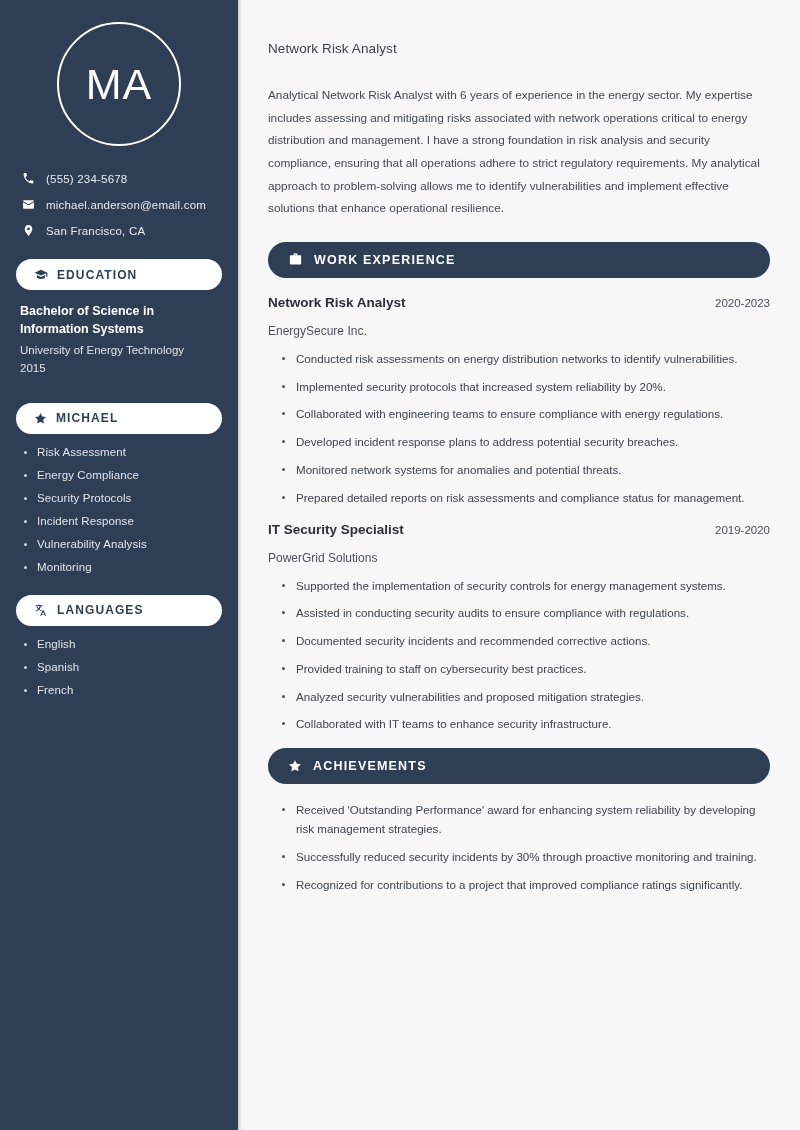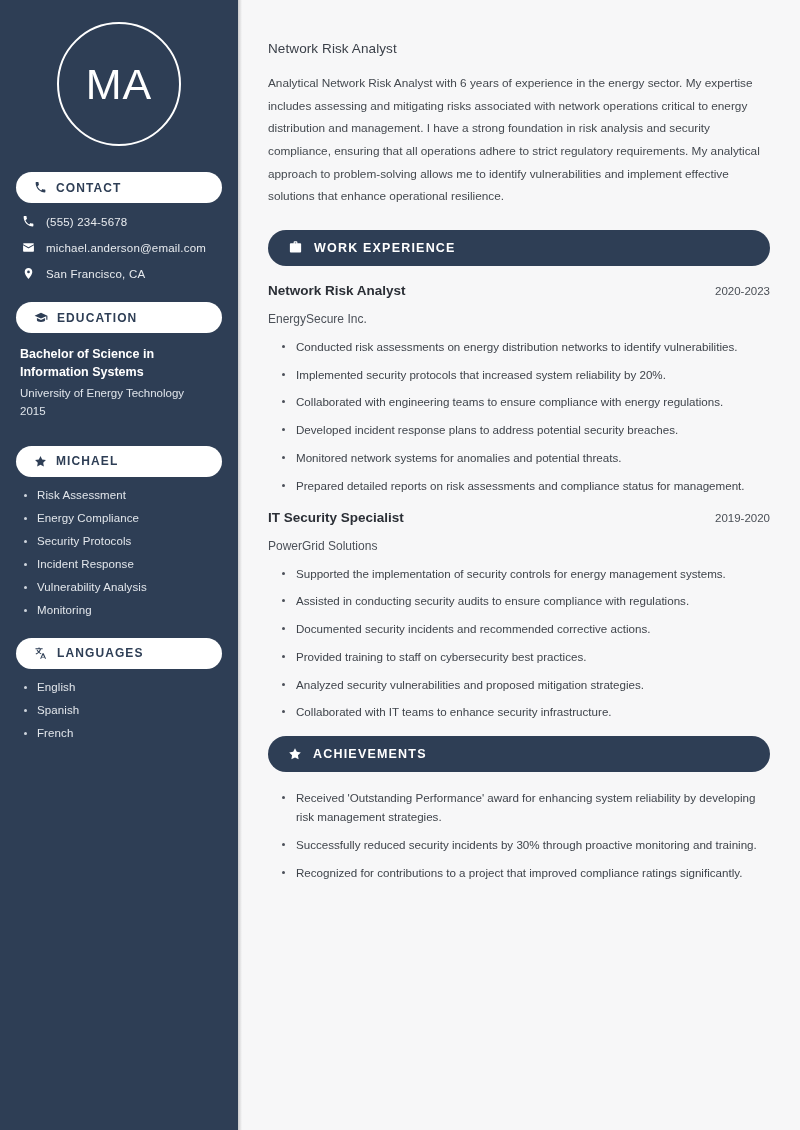--- a/index.html
+++ b/index.html
@@ -150,21 +150,21 @@
     font-size: 13.5px;
     color: #3b4049;
     margin-top: 13px;
     letter-spacing: 0.1px;
   }
 
   .summary {
     font-size: 11.8px;
     line-height: 1.92;
     color: #44494f;
-    margin-top: 16px;
+    margin-top: 28px;
     margin-bottom: 22px;
     text-align: left;
   }
 
   .main-pill {
     background: #2e3e55;
     color: #ffffff;
     border-radius: 999px;
     height: 36px;
     display: flex;
@@ -228,28 +228,20 @@
 <body>
 
 <div class="resume">
 
   <aside class="sidebar">
 
     <div class="avatar-wrap">
       <div class="avatar">MA</div>
     </div>
 
-    <div class="side-pill">
-      <span>
-        <svg width="13" height="13" viewBox="0 0 24 24" fill="#2e3e55">
-          <path d="M6.6 10.8c1.4 2.8 3.8 5.1 6.6 6.6l2.2-2.2c.3-.3.7-.4 1-.2 1.1.4 2.3.6 3.6.6.6 0 1 .4 1 1V20c0 .6-.4 1-1 1C11.1 21 3 12.9 3 3c0-.6.4-1 1-1h3.5c.6 0 1 .4 1 1 0 1.2.2 2.4.6 3.6.1.3 0 .7-.2 1l-2.3 2.2z"></path>
-        </svg>
-      </span>
-      <span class="pill-label">CONTACT</span>
-    </div>
 
     <div class="contact-list">
       <div class="contact-row">
         <span>
           <svg width="13" height="13" viewBox="0 0 24 24" fill="#ffffff">
             <path d="M6.6 10.8c1.4 2.8 3.8 5.1 6.6 6.6l2.2-2.2c.3-.3.7-.4 1-.2 1.1.4 2.3.6 3.6.6.6 0 1 .4 1 1V20c0 .6-.4 1-1 1C11.1 21 3 12.9 3 3c0-.6.4-1 1-1h3.5c.6 0 1 .4 1 1 0 1.2.2 2.4.6 3.6.1.3 0 .7-.2 1l-2.3 2.2z"></path>
           </svg>
         </span>
         <span>(555) 234-5678</span>
       </div>

